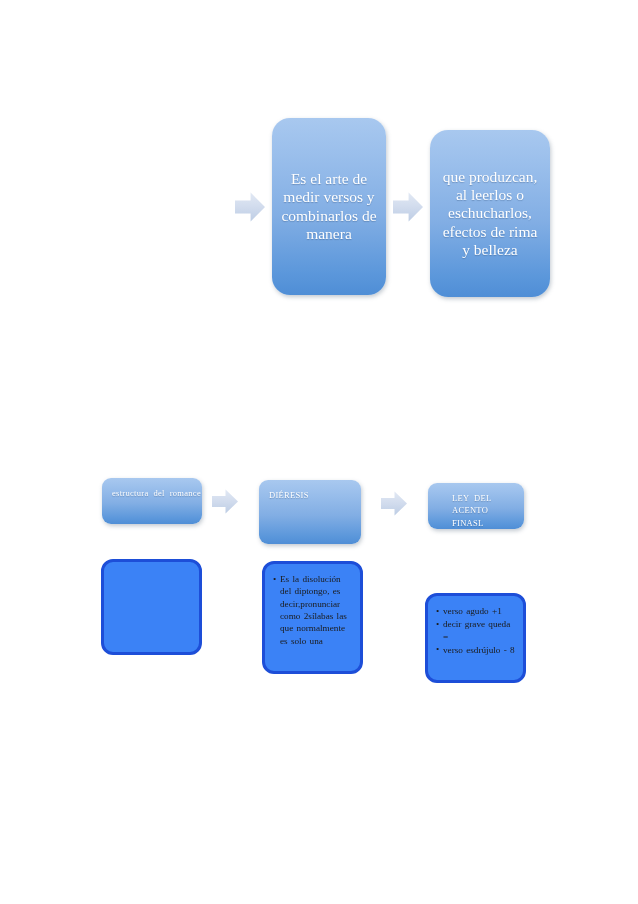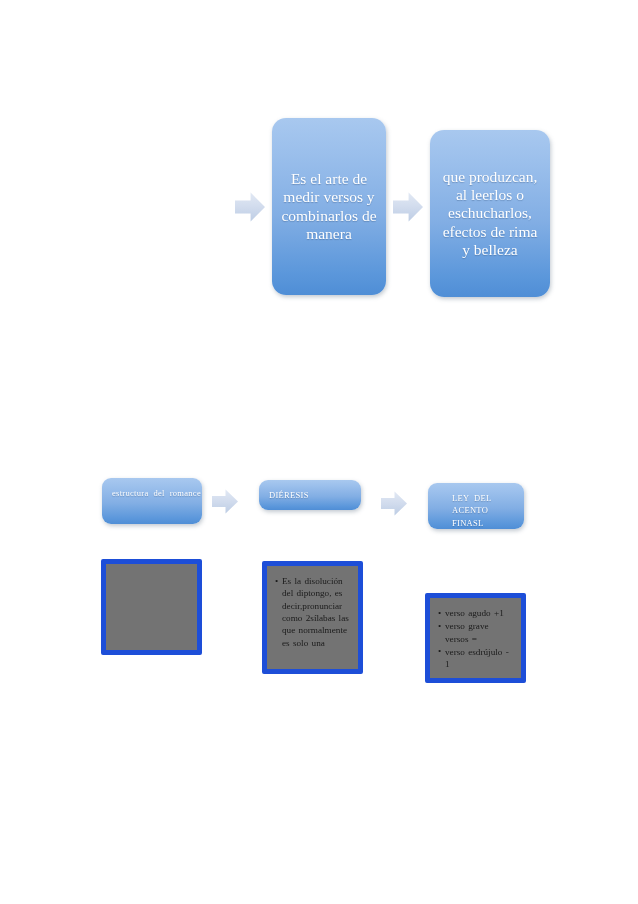--- a/index.html
+++ b/index.html
@@ -42,20 +42,21 @@
 
   
   .row1 .txt {
     text-align: center;
     font-size: 15.5px;
     padding: 0 7px;
   }
   .row1 {
     align-items: center;
     justify-content: center;
+    border-radius: 18px;
   }
 
   
   .row2 {
     align-items: flex-start;
     justify-content: flex-start;
     border-radius: 9px;
   }
   .row2 .txt {
     text-align: left;
@@ -71,23 +72,23 @@
     position: absolute;
     background: linear-gradient(to bottom, #e2e9f4 0%, #d3ddee 45%, #bcccE4 100%);
     filter: drop-shadow(1px 1px 1px rgba(140,150,165,0.5));
     clip-path: polygon(0% 28%, 52% 28%, 52% 2%, 100% 50%, 52% 98%, 52% 72%, 0% 72%);
   }
 
   
   .note-box {
     position: absolute;
     box-sizing: border-box;
-    background: #737373;
-    border: 5px solid #1d4ed8;
-    border-radius: 2px;
+    background: #3b82f6;
+    border: 3px solid #1d4ed8;
+    border-radius: 12px;
     overflow: hidden;
   }
   .note-box ul {
     list-style: none;
     margin: 0;
     padding: 9px 6px 0 8px;
   }
   .note-box li {
     position: relative;
     padding-left: 7px;
@@ -123,21 +124,21 @@
   <div class="proc-box row1" style="left:430px; top:130px; width:120px; height:167px;">
     <div class="txt">que produzcan, al leerlos o eschucharlos, efectos de rima y belleza</div>
   </div>
 
   <div class="proc-box row2" style="left:102px; top:478px; width:100px; height:46px;">
     <div class="txt">estructura  del romance</div>
   </div>
 
   <div class="arrow" style="left:212px; top:489px; width:26px; height:25px;"></div>
 
-  <div class="proc-box row2" style="left:259px; top:480px; width:102px; height:30px;">
+  <div class="proc-box row2" style="left:259px; top:480px; width:102px; height:64px;">
     <div class="txt">DIÉRESIS</div>
   </div>
 
   <div class="arrow" style="left:381px; top:491px; width:26px; height:25px;"></div>
 
   <div class="proc-box row2" style="left:428px; top:483px; width:96px; height:46px;padding-left:14px;">
     <div class="txt">LEY DEL ACENTO FINASL</div>
   </div>
 
   <div class="note-box empty" style="left:101px; top:559px; width:101px; height:96px;">
@@ -146,18 +147,18 @@
 
   <div class="note-box" style="left:262px; top:561px; width:101px; height:113px;">
     <ul>
       <li>Es la disolución del diptongo,  es decir,pronunciar como 2sílabas las que normalmente  es solo una</li>
     </ul>
   </div>
 
   <div class="note-box" style="left:425px; top:593px; width:101px; height:90px;">
     <ul>
       <li>verso agudo  +1</li>
-      <li>verso grave versos  =</li>
-      <li>verso esdrújulo  - 1</li>
+      <li>decir grave queda  =</li>
+      <li>verso esdrújulo  - 8</li>
     </ul>
   </div>
 
 </div>
 
 </body></html>

